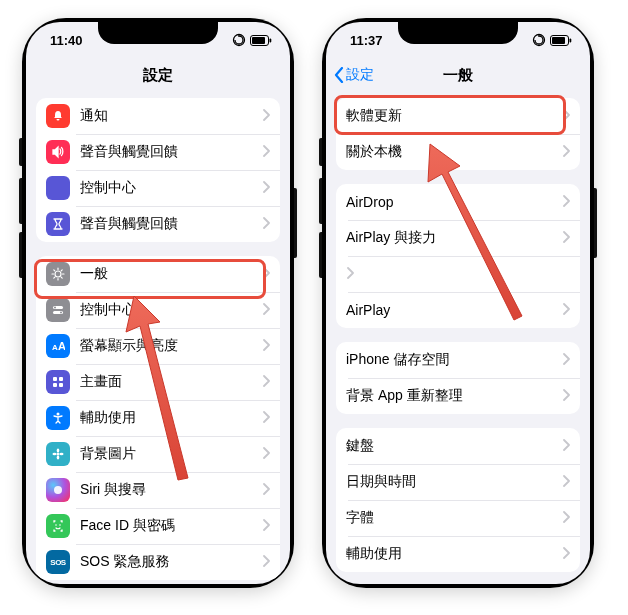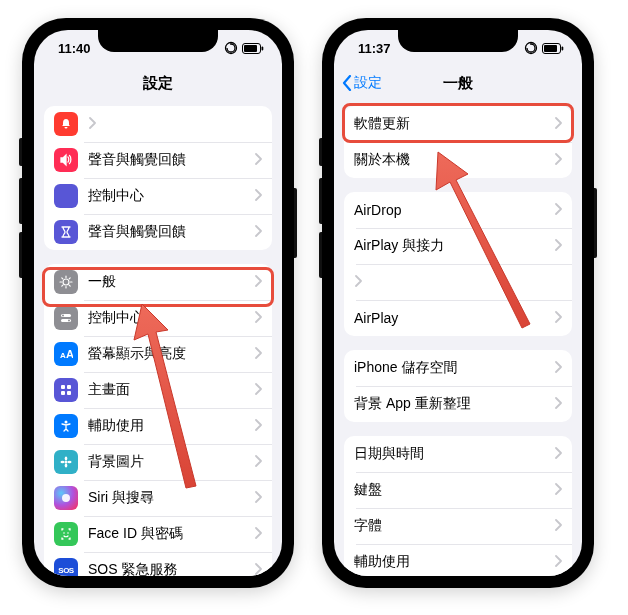--- a/index.html
+++ b/index.html
@@ -15,21 +15,21 @@
       display: flex;
       gap: 28px;
       padding: 18px 22px;
     }
     .phone {
       position: relative;
       width: 272px;
       height: 570px;
       border-radius: 44px;
       background: #000;
-      padding: 12px;
+      padding: 4px;
       box-shadow: 0 4px 18px rgba(0,0,0,.18);
     }
     .phone .side-btn-l  { position:absolute; left:-3px; top:120px; width:3px; height:28px; background:#111; border-radius:2px 0 0 2px;}
     .phone .side-btn-l2 { position:absolute; left:-3px; top:160px; width:3px; height:46px; background:#111; border-radius:2px 0 0 2px;}
     .phone .side-btn-l3 { position:absolute; left:-3px; top:214px; width:3px; height:46px; background:#111; border-radius:2px 0 0 2px;}
     .phone .side-btn-r  { position:absolute; right:-3px; top:170px; width:3px; height:70px; background:#111; border-radius:0 2px 2px 0;}
     .screen {
       width: 100%;
       height: 100%;
       border-radius: 34px;
@@ -145,21 +145,21 @@
       pointer-events: none;
       z-index: 11;
     }
     
     .ic-red    { background:#ff3b30; }
     .ic-pink   { background:#ff2d55; }
     .ic-indigo { background:#5856d6; }
     .ic-gray   { background:#8e8e93; }
     .ic-blue   { background:#007aff; }
     .ic-teal   { background:#30b0c7; }
-    .ic-sos    { background:#1d4ed8; font-size:8px; font-weight:700; color:#fff; letter-spacing:-0.5px; }
+    .ic-sos    { background:#0369a1; font-size:8px; font-weight:700; color:#fff; letter-spacing:-0.5px; }
     .ic-siri   { background: radial-gradient(circle at 30% 30%, #5ac8fa, #af52de, #ff2d55); }
     .ic-faceid { background:#34c759; }
     .ic-ctrl   { background:#8e8e93; }
   </style>
 </head>
 <body>
 
 <div class="stage">
 
   <div class="phone">
@@ -189,20 +189,21 @@
       </div>
       <div class="list" id="left-list">
 
       <div class="section first">
             <div class="row">
               <span class="icon ic-red">
                 <svg viewBox="0 0 14 14">
                   <path d="M7 2c2 0 3 1.5 3 4v2l1 1H3l1-1V6c0-2.5 1-4 3-4zM5.5 10h3a1.5 1.5 0 01-3 0z" fill="#fff"></path>
                 </svg>
               </span>
+              <span class="label">通知</span>
               <span class="chev"><svg width="8" height="12" viewBox="0 0 8 12">
                   <path d="M2 1l5 5-5 5" fill="none" stroke="#c7c7cc" stroke-width="1.8" stroke-linecap="round" stroke-linejoin="round"></path>
                 </svg></span>
             </div>
             <div class="row">
               <span class="icon ic-pink">
                 <svg viewBox="0 0 14 14">
                   <path d="M2 5h2l3-3v10l-3-3H2zM9 4c1 .8 1 4.2 0 5M10.5 2.5c1.8 1.5 1.8 6.5 0 8" fill="none" stroke="#fff" stroke-width="1.3" stroke-linecap="round"></path>
                   <path d="M2 5h2l3-3v10l-3-3H2z" fill="#fff"></path>
                 </svg>
@@ -444,27 +445,27 @@
             </div>
             <div class="row noicon">
               <span class="label">背景 App 重新整理</span>
               <span class="chev"><svg width="8" height="12" viewBox="0 0 8 12">
                   <path d="M2 1l5 5-5 5" fill="none" stroke="#c7c7cc" stroke-width="1.8" stroke-linecap="round" stroke-linejoin="round"></path>
                 </svg></span>
             </div>
           </div>
           <div class="section">
             <div class="row noicon">
+              <span class="label">鍵盤</span>
+              <span class="chev"><svg width="8" height="12" viewBox="0 0 8 12">
+                  <path d="M2 1l5 5-5 5" fill="none" stroke="#c7c7cc" stroke-width="1.8" stroke-linecap="round" stroke-linejoin="round"></path>
+                </svg></span>
+            </div>
+            <div class="row noicon">
               <span class="label">日期與時間</span>
-              <span class="chev"><svg width="8" height="12" viewBox="0 0 8 12">
-                  <path d="M2 1l5 5-5 5" fill="none" stroke="#c7c7cc" stroke-width="1.8" stroke-linecap="round" stroke-linejoin="round"></path>
-                </svg></span>
-            </div>
-            <div class="row noicon">
-              <span class="label">鍵盤</span>
               <span class="chev"><svg width="8" height="12" viewBox="0 0 8 12">
                   <path d="M2 1l5 5-5 5" fill="none" stroke="#c7c7cc" stroke-width="1.8" stroke-linecap="round" stroke-linejoin="round"></path>
                 </svg></span>
             </div>
             <div class="row noicon">
               <span class="label">字體</span>
               <span class="chev"><svg width="8" height="12" viewBox="0 0 8 12">
                   <path d="M2 1l5 5-5 5" fill="none" stroke="#c7c7cc" stroke-width="1.8" stroke-linecap="round" stroke-linejoin="round"></path>
                 </svg></span>
             </div>

